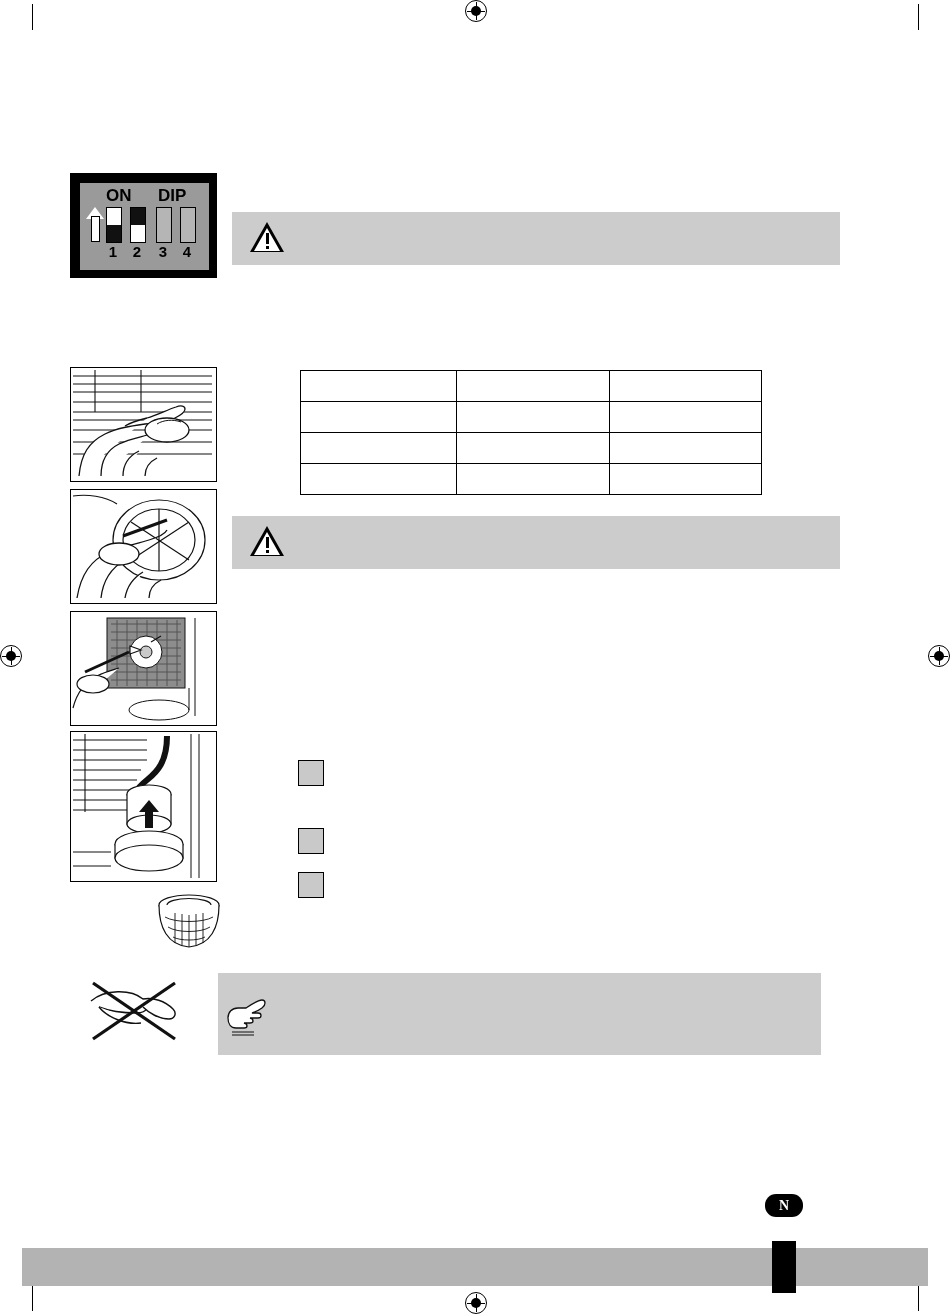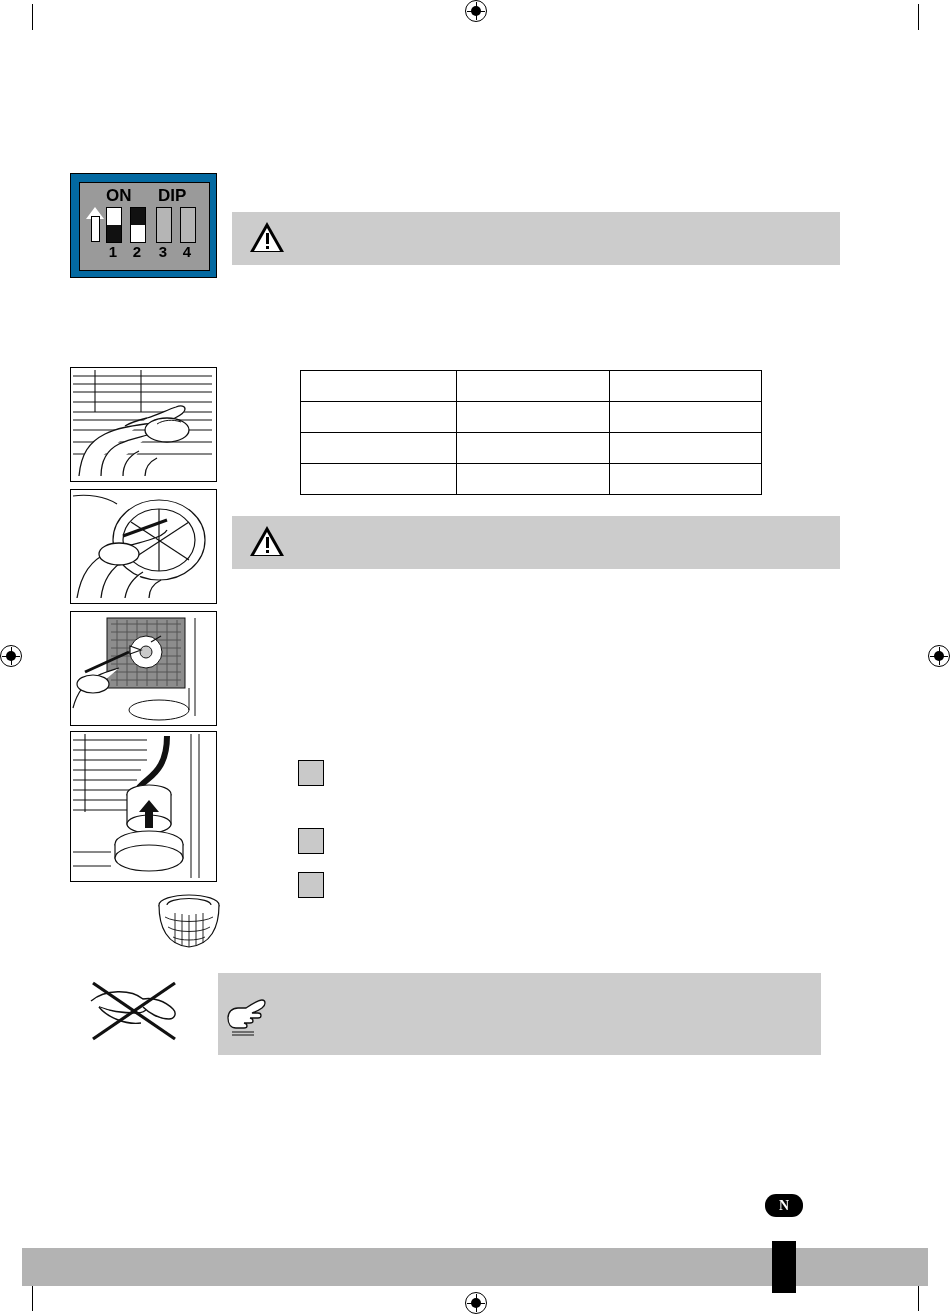--- a/index.html
+++ b/index.html
@@ -10,21 +10,21 @@
   
   .crop{position:absolute;background:#000;}
   .crop.v{width:1px;height:26px;}
 
   .reg{position:absolute;width:20px;height:20px;border-radius:50%;border:1px solid #000;}
   .reg:before{content:"";position:absolute;left:50%;top:1px;width:1px;height:18px;background:#000;}
   .reg:after{content:"";position:absolute;top:50%;left:1px;height:1px;width:18px;background:#000;}
   .reg .dot{position:absolute;left:5px;top:5px;width:10px;height:10px;border-radius:50%;background:#000;}
 
   
-  .dip-box{position:absolute;left:70px;top:173px;width:145px;height:103px;border:1px solid #000;background:#0369a1;}
+  .dip-box{position:absolute;left:70px;top:173px;width:145px;height:103px;border:1px solid #000;background:#000000;}
   .dip-inner{position:absolute;left:8px;top:8px;width:129px;height:87px;background:#9a9a9a;border:1px solid #000;}
   .dip-label{position:absolute;font-size:17px;font-weight:bold;font-family:"Liberation Sans",sans-serif;color:#000;}
   .dip-on{left:26px;top:3px;}
   .dip-dip{left:78px;top:3px;}
   .dip-arrow{position:absolute;left:6px;top:24px;width:0;height:0;}
   .dip-arrow .stem{position:absolute;left:5px;top:9px;width:7px;height:24px;background:#fff;border:1px solid #000;}
   .dip-arrow .head{position:absolute;left:0px;top:0px;width:0;height:0;border-left:9px solid transparent;border-right:9px solid transparent;border-bottom:12px solid #fff;}
   .sw{position:absolute;top:24px;width:14px;height:34px;border:1px solid #000;background:#fff;}
   .sw .knob{position:absolute;left:0;width:14px;height:17px;background:#111;}
   .sw.up .knob{top:0;}

